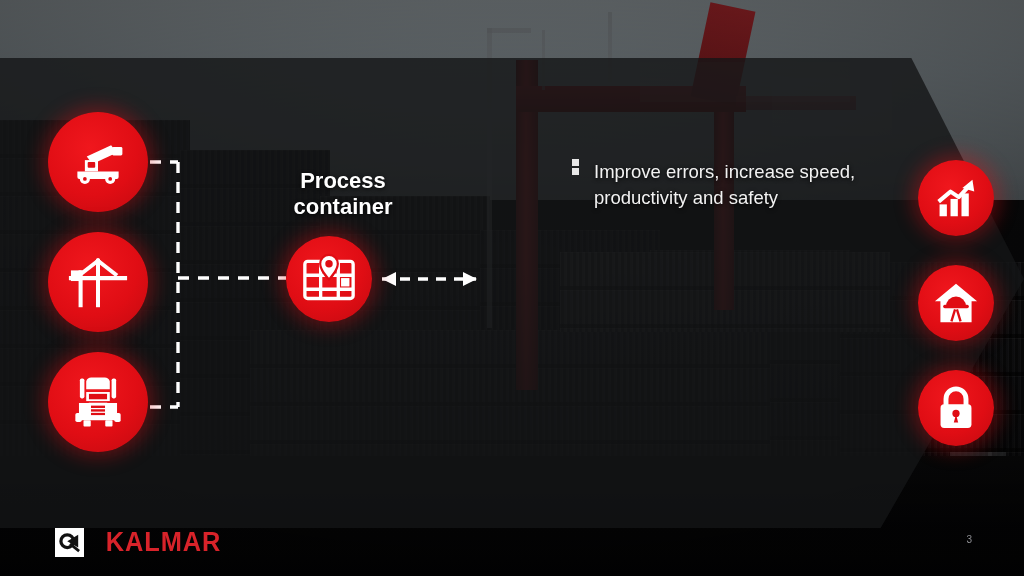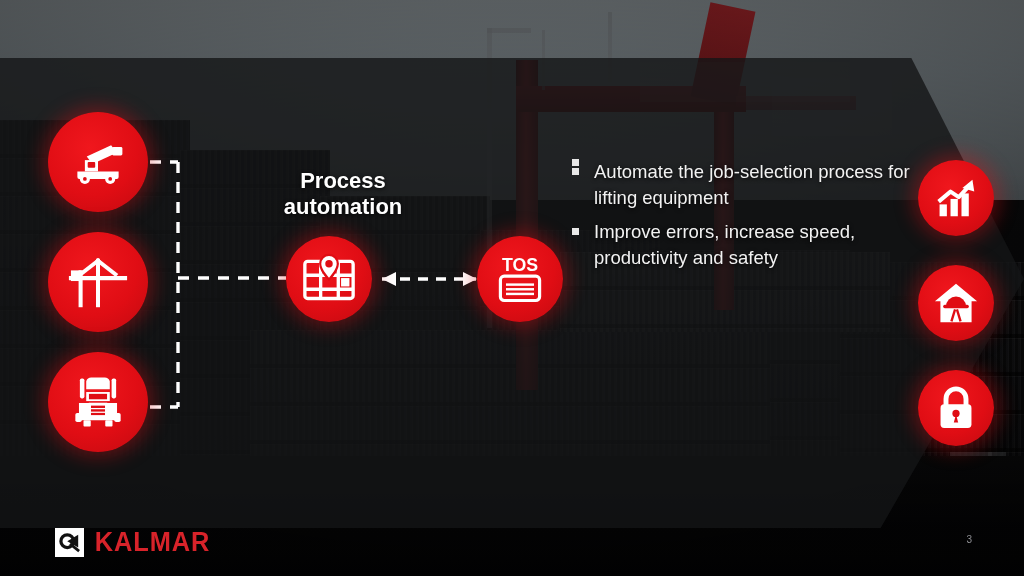--- a/index.html
+++ b/index.html
@@ -99,21 +99,21 @@
     color:#f2f2f2; font-size:18.5px; line-height:25.5px;
   }
   .bullet{ position:relative; padding-left:28px; margin-bottom:9px;
            text-shadow:0 1px 4px rgba(0,0,0,.9); }
   .bullet .sq{
     position:absolute; left:6px; top:9px;
     width:7px; height:7px; background:#e8e8e8;
   }
 
   
-  .logo{ position:absolute; left:55px; top:527px; display:flex; align-items:center; gap:7px;justify-content:center; }
+  .logo{ position:absolute; left:55px; top:527px; display:flex; align-items:center; gap:18px;justify-content:center; }
   .logo-mark{
     width:29px; height:29px; background:#ffffff;
     display:flex; align-items:center; justify-content:center;
   }
   .logo-word{
     font-size:27px; font-weight:bold; letter-spacing:1px;
     color:#d8232a; font-family:"Liberation Sans", sans-serif;
     transform:scaleX(.94);
   }
 
@@ -221,57 +221,42 @@
         <rect x="24" y="36" width="16" height="2.6"></rect>
         <rect x="24" y="40" width="16" height="2.6"></rect>
         <rect x="24" y="44" width="16" height="2.6"></rect>
       </g>
       <rect x="23" y="34" width="18" height="14" fill="none" stroke="#ffffff" stroke-width="2.4"></rect>
     </svg>
   </div>
 
   <div class="heading">
     <div>Process</div>
-    <div>automation</div>
+    <div>container</div>
   </div>
 
   <div class="badge badge-md" style="left:286px; top:236px;">
     <svg width="54" height="52" viewBox="0 0 58 56">
       <g fill="none" stroke="#ffffff" stroke-width="3.6">
         <rect x="3" y="9" width="52" height="40" rx="3"></rect>
         <path d="M20 9 V49"></path>
         <path d="M39 9 V49"></path>
         <path d="M3 24 H55"></path>
         <path d="M3 39 H55"></path>
       </g>
       <rect x="42" y="27" width="9" height="9" fill="#ffffff"></rect>
       <path d="M29 2 a9.5 9.5 0 0 1 9.5 9.5 c0 7 -9.5 17 -9.5 17 s-9.5 -10 -9.5 -17 A9.5 9.5 0 0 1 29 2 z" fill="#ffffff" stroke="#e00d14" stroke-width="2.4"></path>
       <circle cx="29" cy="11.5" r="4" fill="#e00d14"></circle>
     </svg>
   </div>
 
-  <div class="badge badge-md" style="left:477px; top:236px;">
-    <svg width="56" height="56" viewBox="0 0 60 60">
-      <text x="30" y="21" text-anchor="middle" fill="#ffffff" font-family="Liberation Sans, sans-serif" font-size="19" font-weight="bold">TOS</text>
-      <rect x="9" y="27" width="42" height="26" rx="4" fill="none" stroke="#ffffff" stroke-width="3.4"></rect>
-      <g stroke="#ffffff" stroke-width="2.6">
-        <path d="M15 36 H45"></path>
-        <path d="M15 41 H45"></path>
-        <path d="M15 46 H45"></path>
-      </g>
-    </svg>
-  </div>
 
   <div class="bullets">
     <div class="bullet">
       <span class="sq"></span>
-    </div>
-    <div class="bullet">
-      <span class="sq"></span>
-      <span>Automate the job-selection process for lifting equipment</span>
     </div>
     <div class="bullet">
       <span class="sq"></span>
     </div>
     <div class="bullet">
       <span class="sq"></span>
       <span>Improve errors, increase speed, productivity and safety</span>
     </div>
   </div>
 

